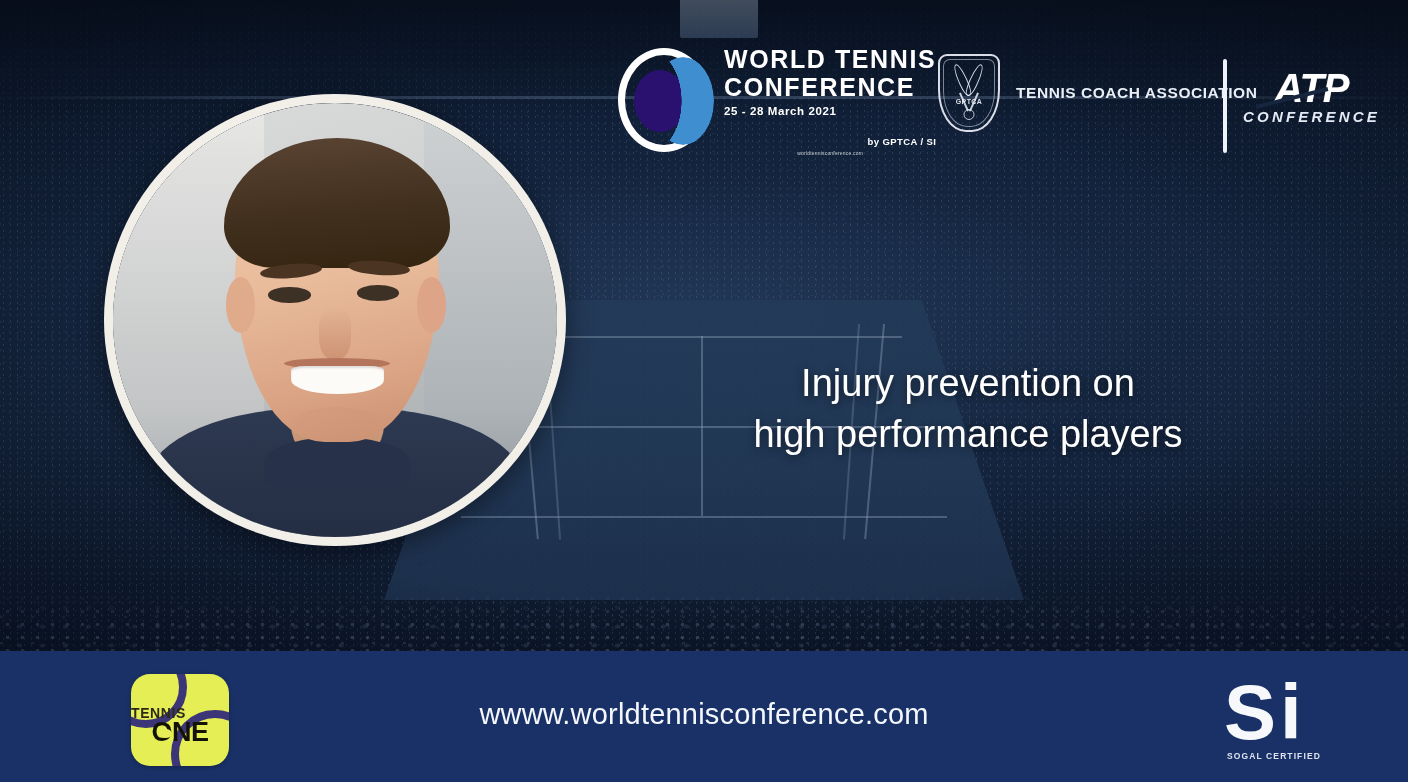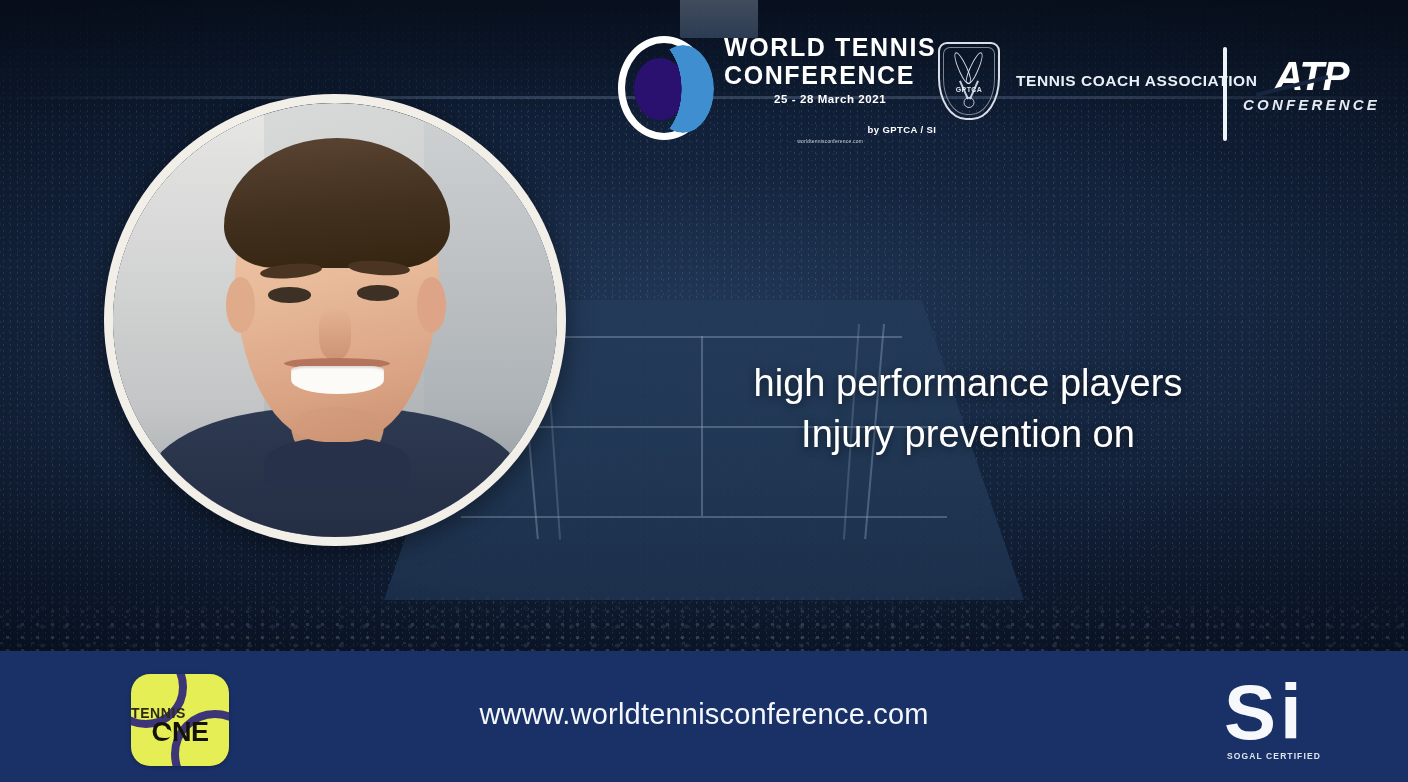--- a/index.html
+++ b/index.html
@@ -52,37 +52,37 @@
     opacity:.9;}
   .court-lines{position:absolute;inset:0;}
   .cl{position:absolute;background:rgba(196,214,236,.42);}
   .deep-shadow{position:absolute;left:0;right:0;bottom:0;height:170px;
     background:linear-gradient(180deg,rgba(3,8,18,0),rgba(3,8,18,.55) 55%,rgba(2,5,12,.82) 100%);}
   .vignette{position:absolute;inset:0;
     background:radial-gradient(ellipse 95% 80% at 50% 45%, rgba(0,0,0,0) 40%, rgba(3,7,15,.55) 88%, rgba(2,5,11,.8) 100%);}
   .tint{position:absolute;inset:0;background:rgba(16,32,60,.30);}
 
   
-  .logobar{position:absolute;left:0;top:0;width:100%;height:160px;}
+  .logobar{position:absolute;left:0;top:12px;width:100%;height:160px;}
 
   .wtc{position:absolute;left:612px;top:32px;display:flex;align-items:center;}
   .wtc-mark{position:relative;width:108px;height:112px;flex:0 0 auto;}
   .wtc-ring{position:absolute;left:6px;top:4px;width:92px;height:104px;border-radius:50%;
     border:7px solid #fff;box-sizing:border-box;
     clip-path:polygon(0 0,100% 0,100% 28%,55% 28%,55% 72%,100% 72%,100% 100%,0 100%);}
   .wtc-purple{position:absolute;left:22px;top:26px;width:52px;height:62px;border-radius:50%;
     background:#2a1170;}
   .wtc-blue2{position:absolute;left:40px;top:13px;width:62px;height:88px;background:#3f8fd0;
     border-radius:50%;
     -webkit-mask-image:radial-gradient(ellipse 54% 58% at -6% 50%, transparent 0 99%, #000 100%);
     mask-image:radial-gradient(ellipse 54% 58% at -6% 50%, transparent 0 99%, #000 100%);}
   .wtc-txt{margin-left:4px;color:#fff;}
   .wtc-l1{font-size:25px;font-weight:700;letter-spacing:1.6px;line-height:1.12;}
   .wtc-l2{font-size:25px;font-weight:700;letter-spacing:1.6px;line-height:1.12;}
-  .wtc-l3{font-size:11.5px;font-weight:700;letter-spacing:.6px;margin-top:4px;text-align:center;}
+  .wtc-l3{font-size:11.5px;font-weight:700;letter-spacing:.6px;margin-top:4px;text-align:left;}
   .wtc-l4{font-size:9.5px;font-weight:700;letter-spacing:.4px;margin-top:19px;text-align:right;}
   .wtc-l5{font-size:5px;letter-spacing:.2px;margin-top:3px;text-align:center;opacity:.75;}
 
   .gptca{position:absolute;left:938px;top:42px;display:flex;align-items:center;}
   .shield{position:relative;width:62px;height:78px;flex:0 0 auto;}
   .shield-out{position:absolute;inset:0;border:2px solid rgba(235,240,248,.92);
     border-radius:9px 9px 28px 28px / 9px 9px 42px 42px;box-sizing:border-box;}
   .shield-in{position:absolute;inset:5px;border:1px solid rgba(215,225,240,.55);
     border-radius:7px 7px 24px 24px / 7px 7px 36px 36px;box-sizing:border-box;}
   .rkt{position:absolute;width:9px;height:34px;top:9px;left:26px;
@@ -288,22 +288,22 @@
       <div class="ph-eyeR"></div>
       <div class="ph-nose"></div>
       <div class="ph-lipU"></div>
       <div class="ph-mouth"></div>
       <div class="ph-chin"></div>
     </div>
   </div>
 
 
   <div class="subtitle">
+    <div>Injury prevention on</div>
     <div>high performance players</div>
-    <div>Injury prevention on</div>
   </div>
 
   <div class="footer">
 
     <div class="t1">
       <div class="t1-seamA"></div>
       <div class="t1-seamB"></div>
       <div class="t1-t">TENNIS</div>
       <div class="t1-o">ONE</div>
       <div class="t1-ball"></div>

